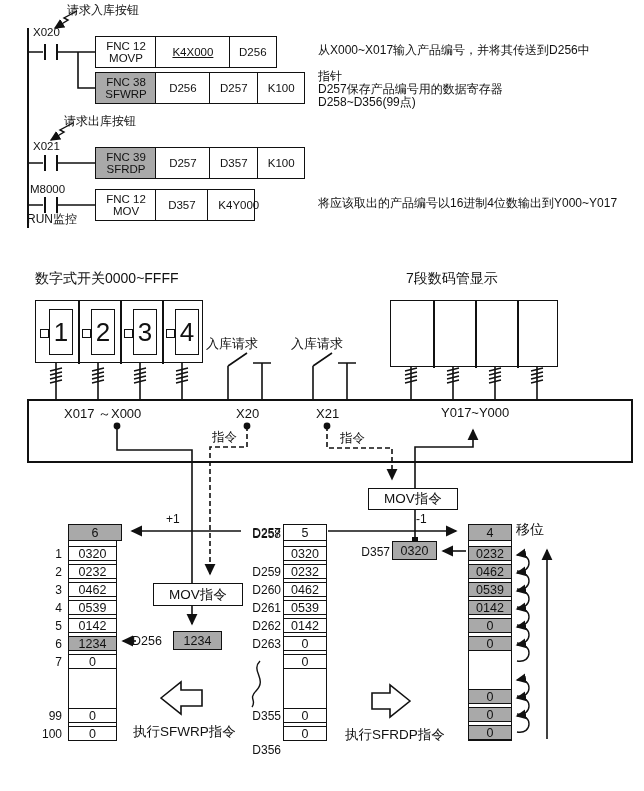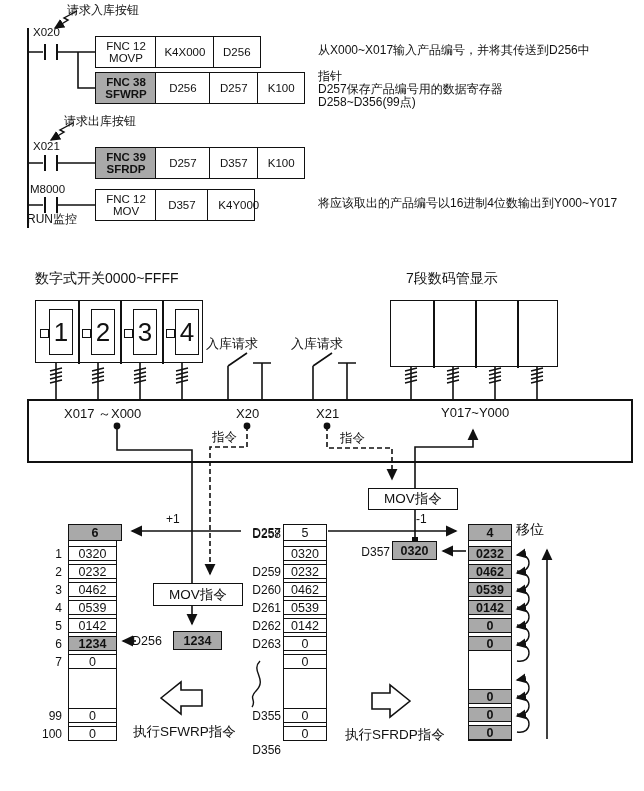--- a/index.html
+++ b/index.html
@@ -8,21 +8,21 @@
   #wires{position:absolute;left:0;top:0;z-index:1;}
   .t{position:absolute;z-index:3;white-space:nowrap;color:#111;}
   .fs11{font-size:11.5px;} .fs12{font-size:12px;} .fs125{font-size:12.5px;}
   .fs13{font-size:13px;} .fs135{font-size:13.5px;} .fs14{font-size:14px;}
   
   .lbox{position:absolute;display:flex;z-index:3;}
   .lcell{box-sizing:border-box;border:1.6px solid #111;background:#fff;height:32px;
          display:flex;flex-direction:column;align-items:center;justify-content:center;
          font-size:11.5px;line-height:12.5px;margin-left:-1.6px;}
   .lcell:first-child{margin-left:0;}
-  .gray{background:#a9a9a9 !important;font-weight:bold;}
+  .gray{background:#a9a9a9 !important;}
   
   .mcol{position:absolute;box-sizing:border-box;border:1.5px solid #111;background:#fff;z-index:2;}
   .mcell{position:absolute;box-sizing:border-box;border:1.4px solid #111;background:#fff;
          display:flex;align-items:center;justify-content:center;font-size:12.5px;z-index:3;}
   .idx{position:absolute;font-size:12px;text-align:right;z-index:3;}
   .movbox{position:absolute;box-sizing:border-box;border:1.5px solid #111;background:#fff;
           display:flex;align-items:center;justify-content:center;font-size:13.5px;z-index:4;}
   
   .panelbox{position:absolute;box-sizing:border-box;border:1.8px solid #111;background:#fff;z-index:2;}
   .vdiv{position:absolute;width:1.6px;background:#111;top:0;z-index:2;}
@@ -148,21 +148,21 @@
   <div class="t fs12" style="left:64px;top:113px;">请求出库按钮</div>
   <div class="t fs11" style="left:33px;top:140px;">X021</div>
   <div class="t fs11" style="left:30px;top:183px;">M8000</div>
   <div class="t fs12" style="left:27px;top:211px;">RUN监控</div>
 
   <div class="lbox" style="left:95px;top:36px;">
     <div class="lcell" style="width:62px;">
       <span>FNC 12</span>
       <span>MOVP</span>
     </div>
-    <div class="lcell" style="width:59px;">K4X000</div>
+    <div class="lcell" style="width:75px;text-decoration:underline;">K4X000</div>
     <div class="lcell" style="width:48px;">D256</div>
   </div>
 
   <div class="lbox" style="left:95px;top:72px;">
     <div class="lcell gray" style="width:62px;">
       <span>FNC 38</span>
       <span>SFWRP</span>
     </div>
     <div class="lcell" style="width:55px;">D256</div>
     <div class="lcell" style="width:50px;">D257</div>

